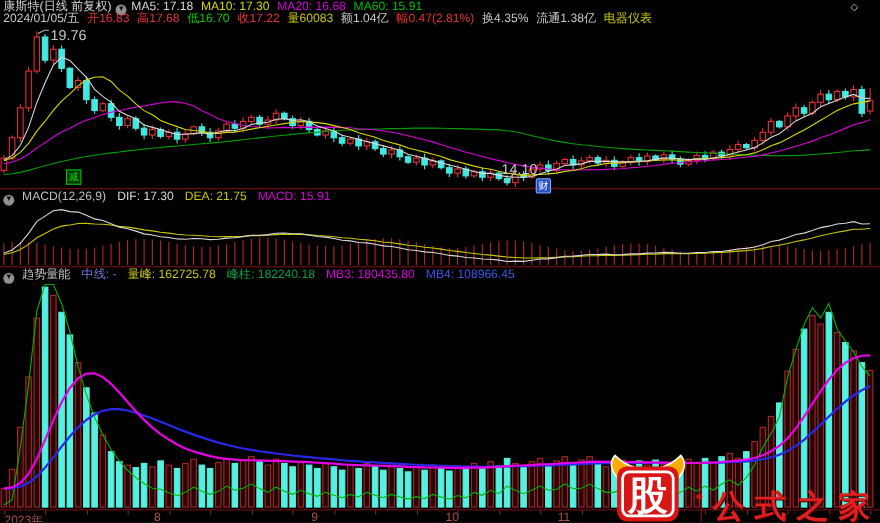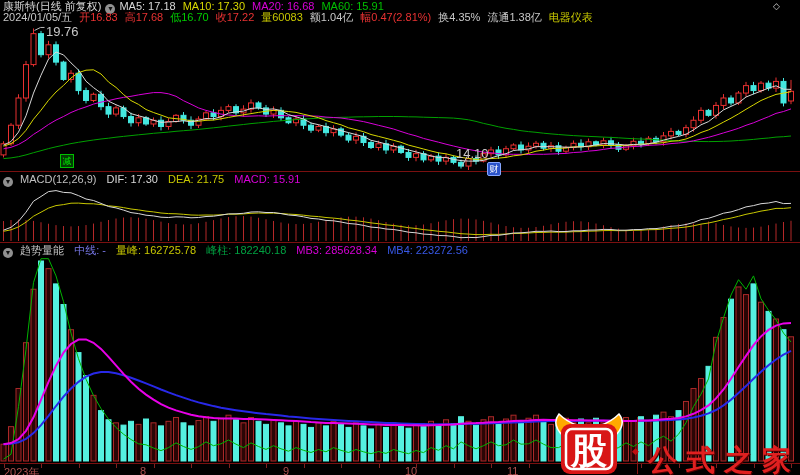--- a/index.html
+++ b/index.html
@@ -387,22 +387,22 @@
       <polyline points="3.5,59.3 11.0,57.8 18.5,54.9 26.0,50.2 33.5,44.2 41.0,40.2 48.5,36.1 56.0,33.6 63.5,32.6 71.0,31.2 78.5,31.1 86.0,31.7 93.5,31.8 101.0,32.6 108.5,33.8 116.0,34.5 123.5,35.6 131.0,37.0 138.5,37.9 146.0,39.1 153.5,39.9 161.0,41.0 168.5,41.6 176.0,41.8 183.5,42.3 191.0,43.0 198.5,43.2 206.0,43.0 213.5,43.1 221.0,42.8 228.5,42.2 236.0,42.2 243.5,41.9 251.0,41.3 258.5,41.0 266.0,41.2 273.5,41.1 281.0,41.5 288.5,42.1 296.0,42.5 303.5,43.2 311.0,44.1 318.5,44.6 326.0,45.5 333.5,46.1 341.0,46.9 348.5,48.0 356.0,48.7 363.5,49.7 371.0,50.9 378.5,51.7 386.0,52.8 393.5,53.5 401.0,54.5 408.5,55.7 416.0,56.5 423.5,57.6 431.0,58.4 438.5,59.3 446.0,59.9 453.5,60.8 461.0,61.7 468.5,62.1 476.0,62.6 483.5,62.6 491.0,62.3 498.5,62.4 506.0,62.0 513.5,61.5 521.0,61.4 528.5,61.0 536.0,60.5 543.5,60.4 551.0,60.1 558.5,60.2 566.0,60.1 573.5,59.7 581.0,59.6 588.5,59.2 596.0,59.0 603.5,58.6 611.0,58.5 618.5,58.7 626.0,58.7 633.5,58.3 641.0,58.2 648.5,57.7 656.0,57.6 663.5,57.0 671.0,56.3 678.5,55.8 686.0,55.0 693.5,53.8 701.0,52.1 708.5,51.0 716.0,49.4 723.5,47.5 731.0,46.1 738.5,44.3 746.0,42.3 753.5,40.8 761.0,39.1 768.5,37.9 776.0,36.4 783.5,36.4 791.0,35.7" fill="none" stroke="#c8c800" stroke-width="1"></polyline>
       <polyline points="3.5,58.2 11.0,55.3 18.5,49.3 26.0,40.2 33.5,29.2 41.0,24.5 48.5,19.6 56.0,18.6 63.5,20.4 71.0,20.8 78.5,23.6 86.0,27.0 93.5,28.5 101.0,31.4 108.5,34.5 116.0,35.9 123.5,38.1 131.0,40.6 138.5,41.6 146.0,43.2 153.5,43.9 161.0,45.2 168.5,45.5 176.0,44.8 183.5,45.0 191.0,45.8 198.5,45.5 206.0,44.5 213.5,44.2 221.0,43.1 228.5,41.9 236.0,41.8 243.5,41.3 251.0,40.0 258.5,39.8 266.0,40.5 273.5,40.5 281.0,41.6 288.5,43.0 296.0,43.6 303.5,44.8 311.0,46.4 318.5,47.0 326.0,48.4 333.5,48.8 341.0,50.0 348.5,51.5 356.0,52.1 363.5,53.4 371.0,55.1 378.5,55.7 386.0,57.0 393.5,57.5 401.0,58.7 408.5,60.2 416.0,60.8 423.5,62.1 431.0,62.5 438.5,63.5 446.0,63.7 453.5,64.5 461.0,65.7 468.5,65.4 476.0,65.6 483.5,64.6 491.0,63.4 498.5,63.3 506.0,62.3 513.5,61.0 521.0,60.8 528.5,60.2 536.0,59.3 543.5,59.4 551.0,59.0 558.5,59.6 566.0,59.5 573.5,58.8 581.0,58.8 588.5,58.1 596.0,58.0 603.5,57.4 611.0,57.5 618.5,58.2 626.0,58.2 633.5,57.6 641.0,57.5 648.5,56.7 656.0,56.6 663.5,55.6 671.0,54.3 678.5,53.8 686.0,52.5 693.5,50.5 701.0,47.6 708.5,46.3 716.0,43.9 723.5,41.2 731.0,39.9 738.5,37.6 746.0,34.9 753.5,33.6 761.0,31.7 768.5,31.0 776.0,29.5 783.5,31.6 791.0,31.4" fill="none" stroke="#d8d8d8" stroke-width="1"></polyline>
     </svg>
 
   <div class="panel-hdr" style="top:245px">
     <span class="circle-icon" style="margin-left:0">▼</span>
     <span style="color:#c0c0c0" class="seg">趋势量能</span>
     <span style="color:#7878e8" class="seg">中线: -</span>
     <span style="color:#c8c800" class="seg">量峰: 162725.78</span>
     <span style="color:#00a040" class="seg">峰柱: 182240.18</span>
-    <span style="color:#d800d8" class="seg">MB3: 285628.34</span>
-    <span style="color:#3858e8" class="seg">MB4: 223272.56</span>
+    <span style="color:#d800d8" class="seg">MB3: 180435.80</span>
+    <span style="color:#3858e8" class="seg">MB4: 108966.45</span>
   </div>
   <svg id="trend" width="800" height="220" style="top:243px">
       <rect x="1" y="201.206106870229" width="5" height="16.793893129770993" fill="#2a0505" stroke="#aa2828" stroke-width="1"></rect>
       <rect x="8.5" y="183.64885496183206" width="5" height="34.35114503816794" fill="#2a0505" stroke="#aa2828" stroke-width="1"></rect>
       <rect x="16" y="145.48091603053436" width="5" height="72.51908396946564" fill="#2a0505" stroke="#aa2828" stroke-width="1"></rect>
       <rect x="23.5" y="99.6793893129771" width="5" height="118.3206106870229" fill="#2a0505" stroke="#aa2828" stroke-width="1"></rect>
       <rect x="31" y="46.24427480916029" width="5" height="171.7557251908397" fill="#2a0505" stroke="#aa2828" stroke-width="1"></rect>
       <rect x="38.5" y="18" width="5" height="200" fill="#55f0e0" stroke="#55f0e0" stroke-width="1"></rect>
       <rect x="46" y="25.63358778625954" width="5" height="192.36641221374046" fill="#2a0505" stroke="#aa2828" stroke-width="1"></rect>
       <rect x="53.5" y="40.90076335877862" width="5" height="177.09923664122138" fill="#55f0e0" stroke="#55f0e0" stroke-width="1"></rect>

